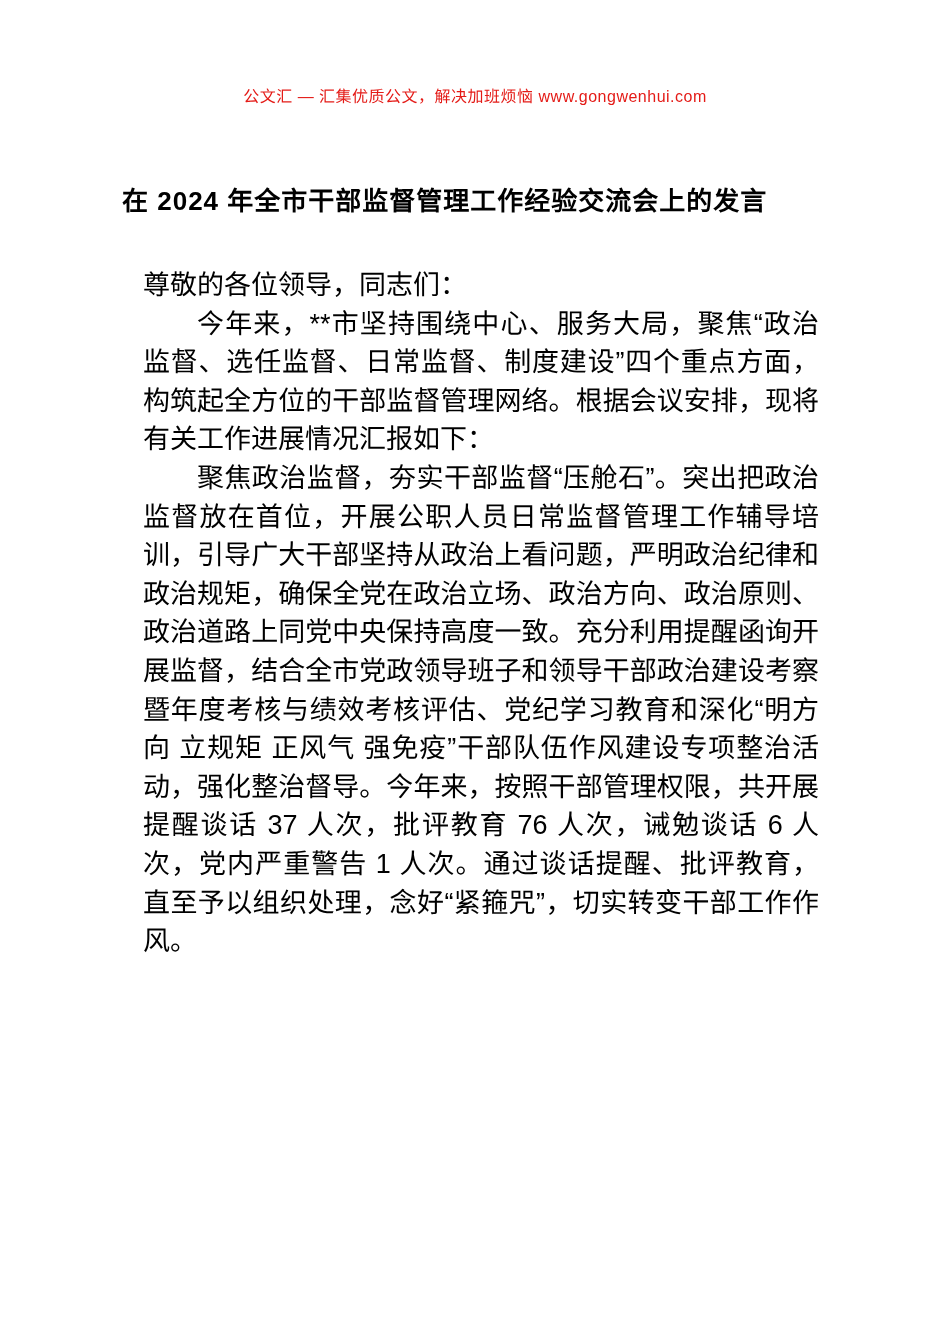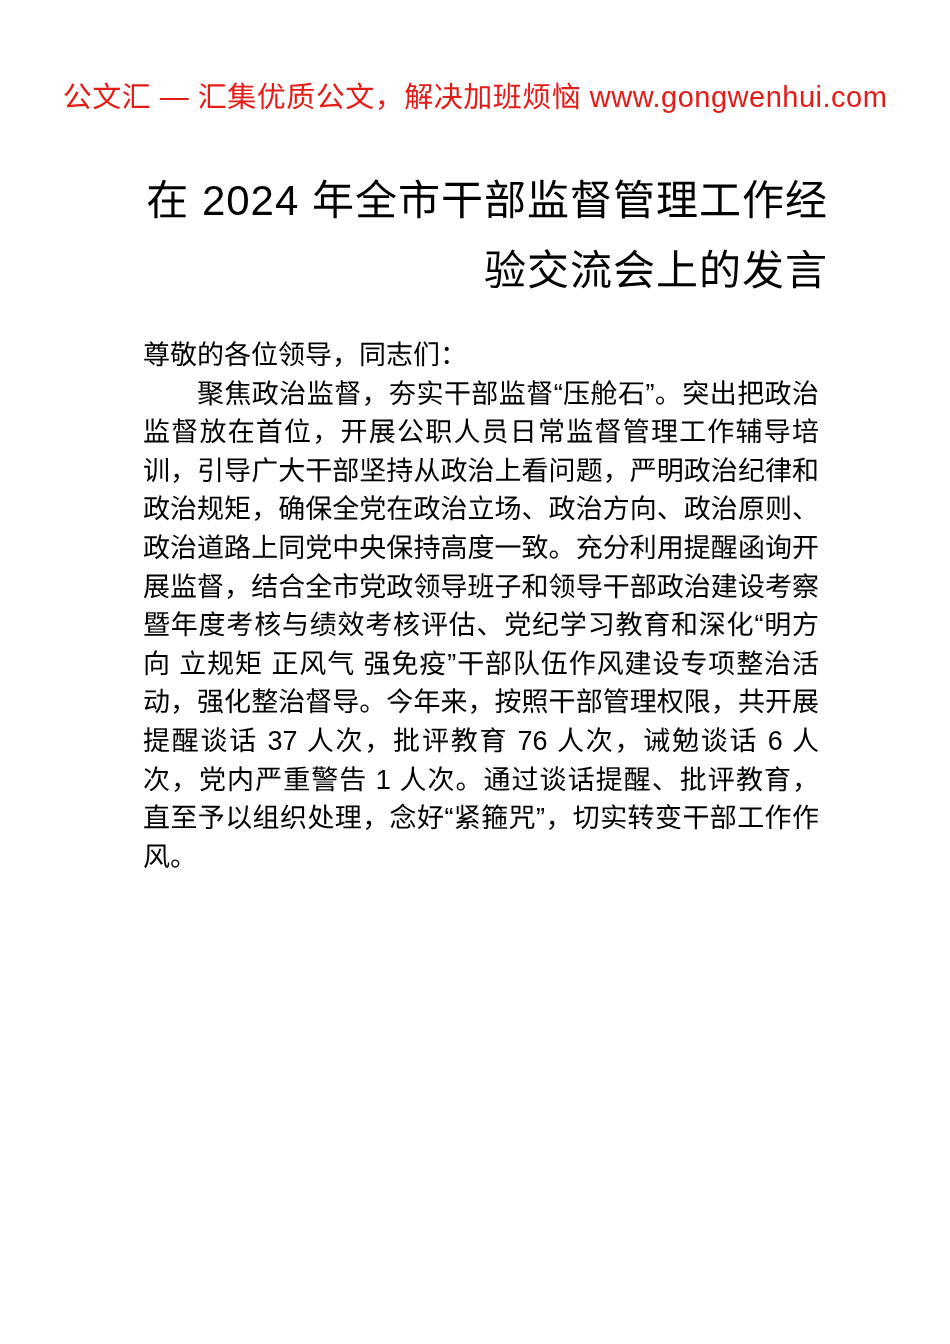--- a/index.html
+++ b/index.html
@@ -14,31 +14,31 @@
     overflow: hidden;
     font-family: "Liberation Sans", "DejaVu Sans", sans-serif;
     color: #000000;
   }
   .watermark {
     position: absolute;
     top: 84px;
     left: 0;
     right: 0;
     text-align: center;
-    font-size: 29px;
+    font-size: 16px;
     line-height: 26px;
     letter-spacing: 0.5px;
   }
   h1.doc-title {
     margin: 166px auto 0 auto;
     width: 706px;
-    font-size: 42px;
+    font-size: 26px;
     line-height: 70px;
-    font-weight: 400;
-    text-align: right;
+    font-weight: 700;
+    text-align: left;
     letter-spacing: 1px;
   }
   .doc-body {
     margin: 30px 131px 0 143px;
     width: 676px;
     font-size: 27px;
     line-height: 38.6px;
     text-align: justify;
   }
   .doc-body p {
@@ -56,15 +56,16 @@
 
 <div class="watermark" style="color: rgb(228, 27, 23);">
   <span>公文汇 — 汇集优质公文，解决加班烦恼 www.gongwenhui.com</span>
 </div>
 
 <h1 class="doc-title">在 2024 年全市干部监督管理工作经验交流会上的发言</h1>
 
 <div class="doc-body">
   <p class="salutation">尊敬的各位领导，同志们：</p>
   <div>
+      <p>今年来，**市坚持围绕中心、服务大局，聚焦“政治监督、选任监督、日常监督、制度建设”四个重点方面，构筑起全方位的干部监督管理网络。根据会议安排，现将有关工作进展情况汇报如下：</p>
       <p>聚焦政治监督，夯实干部监督“压舱石”。突出把政治监督放在首位，开展公职人员日常监督管理工作辅导培训，引导广大干部坚持从政治上看问题，严明政治纪律和政治规矩，确保全党在政治立场、政治方向、政治原则、政治道路上同党中央保持高度一致。充分利用提醒函询开展监督，结合全市党政领导班子和领导干部政治建设考察暨年度考核与绩效考核评估、党纪学习教育和深化“明方向 立规矩 正风气 强免疫”干部队伍作风建设专项整治活动，强化整治督导。今年来，按照干部管理权限，共开展提醒谈话 37 人次，批评教育 76 人次，诫勉谈话 6 人次，党内严重警告 1 人次。通过谈话提醒、批评教育，直至予以组织处理，念好“紧箍咒”，切实转变干部工作作风。</p>
     </div>
 </div>
 
 </body></html>

